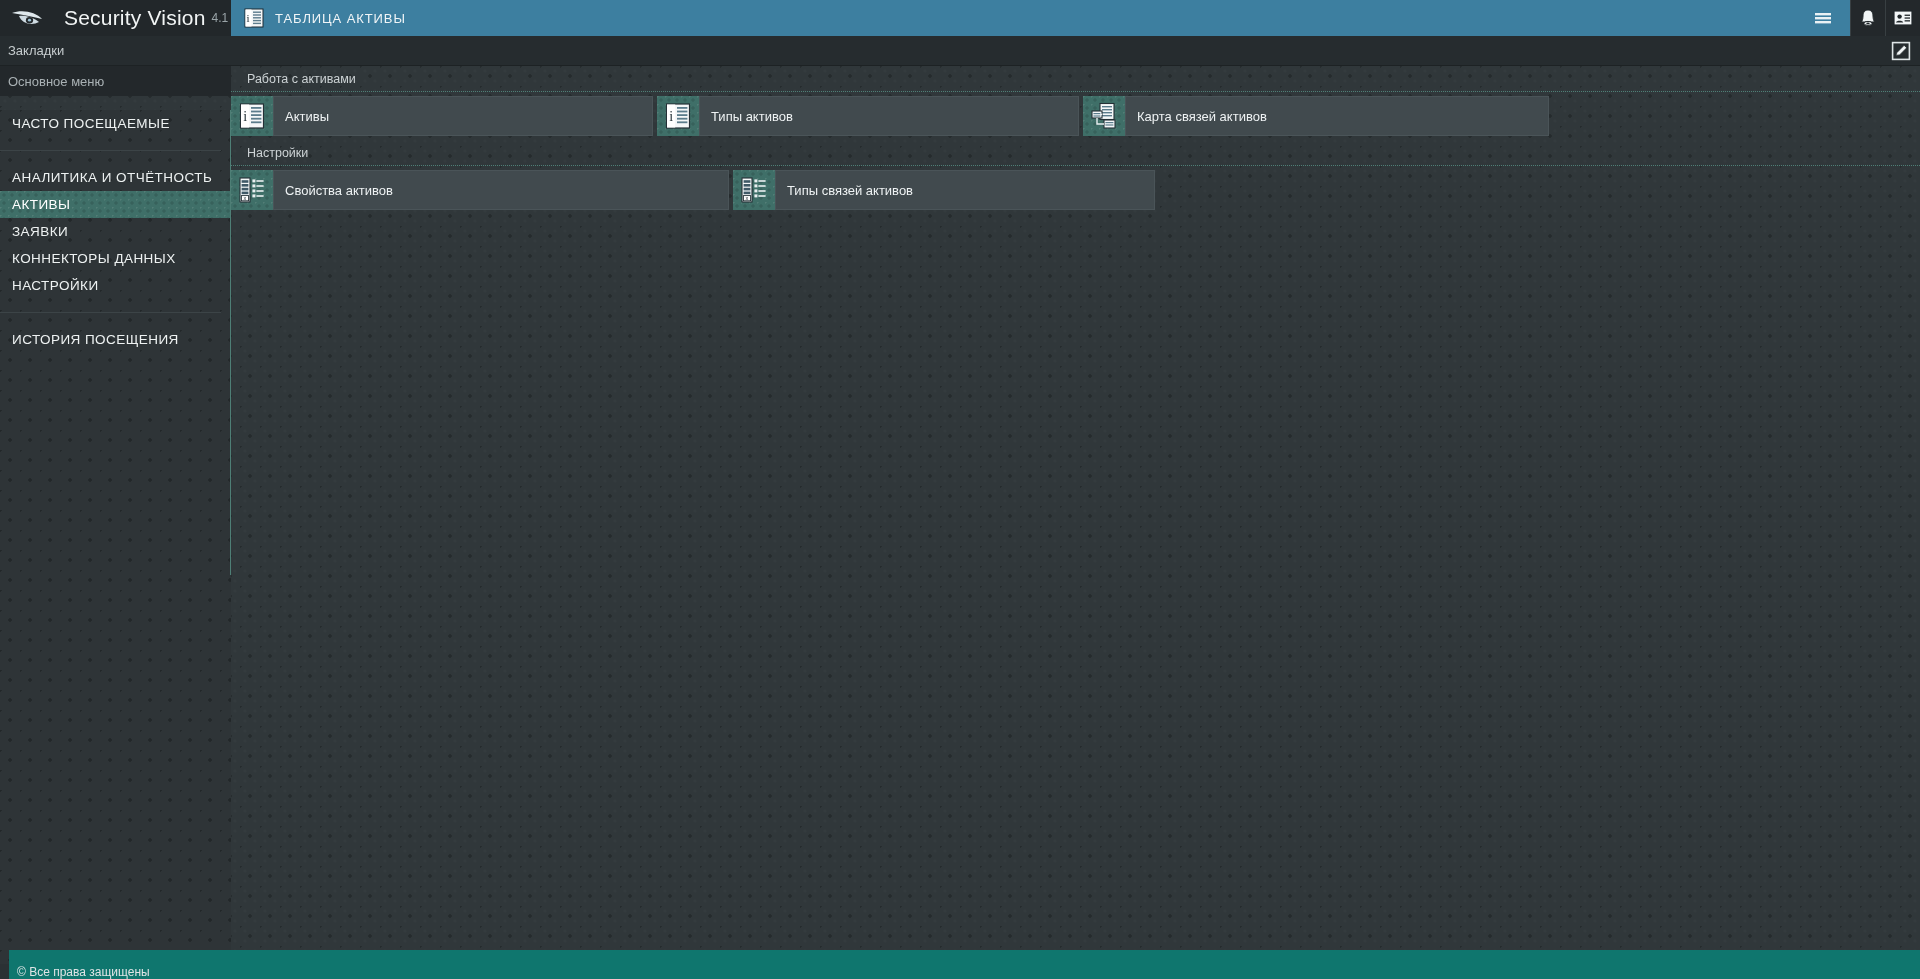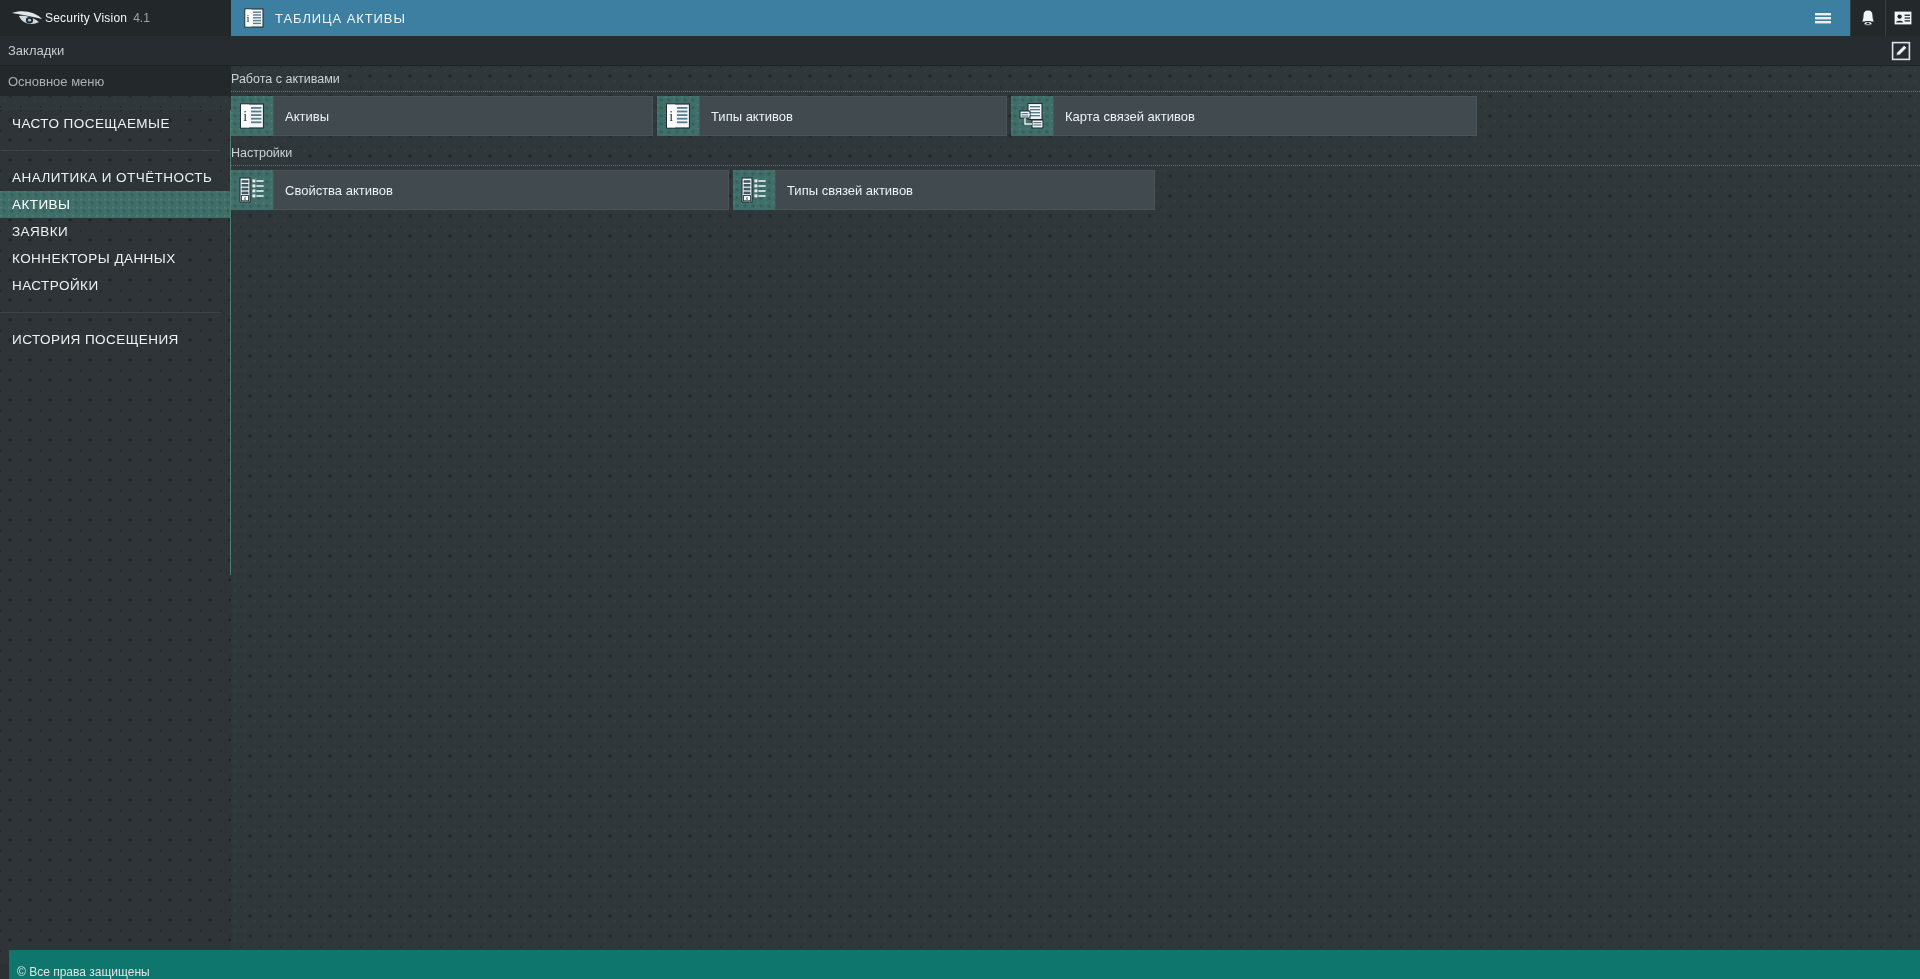--- a/index.html
+++ b/index.html
@@ -48,21 +48,21 @@
   }
   #brand {
     width: 231px; height: 36px;
     display: flex; align-items: center;
     background: #22272a;
     padding-left: 10px;
     flex: 0 0 231px;
   }
   #brand .logo { width: 34px; height: 24px; flex: 0 0 34px; display:flex; align-items:center; justify-content:center;}
   #brand .bname {
-    font-size: 12px; color: #f2f5f5; letter-spacing: .2px; margin-left: 1px;
+    font-size: 21px; color: #f2f5f5; letter-spacing: .2px; margin-left: 20px;
     font-family: "Liberation Sans", sans-serif;
   }
   #brand .bver { font-size: 12px; color: #9aa4a8; margin-left: 6px; }
 
   #tabstrip { flex: 1 1 auto; display: flex; align-items: stretch; min-width: 0; }
   .tab {
     height: 36px; display: flex; align-items: center;
     background: #3d7fa0; color: #f0f5f7;
     padding: 0 16px 0 12px;
     font-size: 13px; letter-spacing: .9px;
@@ -135,42 +135,42 @@
   .side-sep { height: 1px; background: #3c4447; margin: 13px 10px 13px 0; }
 
   
   #main {
     position: absolute; top: 0; left: 231px;
     width: 1689px; height: 884px;
     padding: 0;
   }
   .sec-title {
     height: 26px; display: flex; align-items: center;
-    padding-left: 0; font-size: 12.5px; color: #cdd3d5;
+    padding-left: 16px; font-size: 12.5px; color: #cdd3d5;
     border-bottom: 1px dotted #4e7f76;
   }
   .tile-row { display: flex; align-items: stretch; padding: 4px 0 4px 0; gap: 0; }
   .tile {
     display: flex; align-items: stretch; height: 40px;
     margin-right: 4px;
   }
   .tile .tile-ico {
     width: 42px; flex: 0 0 42px;
     display: flex; align-items: center; justify-content: center;
   }
   .tile .tile-lbl {
     display: flex; align-items: center;
     background: #414a4e;
     color: #eef2f3; font-size: 13px;
     padding-left: 11px;
     border: 1px solid #4a5458;
     white-space: nowrap; overflow: hidden;
   }
   .w-assets       { width: 380px; }
-  .w-asset-types  { width: 308px; }
+  .w-asset-types  { width: 380px; }
   .w-asset-map    { width: 424px; }
   .w-asset-props  { width: 456px; }
   .w-rel-types    { width: 380px; }
 
   
   #footer {
     position: absolute; left: 9px; top: 950px;
     width: 1920px; height: 29px;
     background: #0f766e;
     display: flex; align-items: flex-end; padding-left: 8px;

